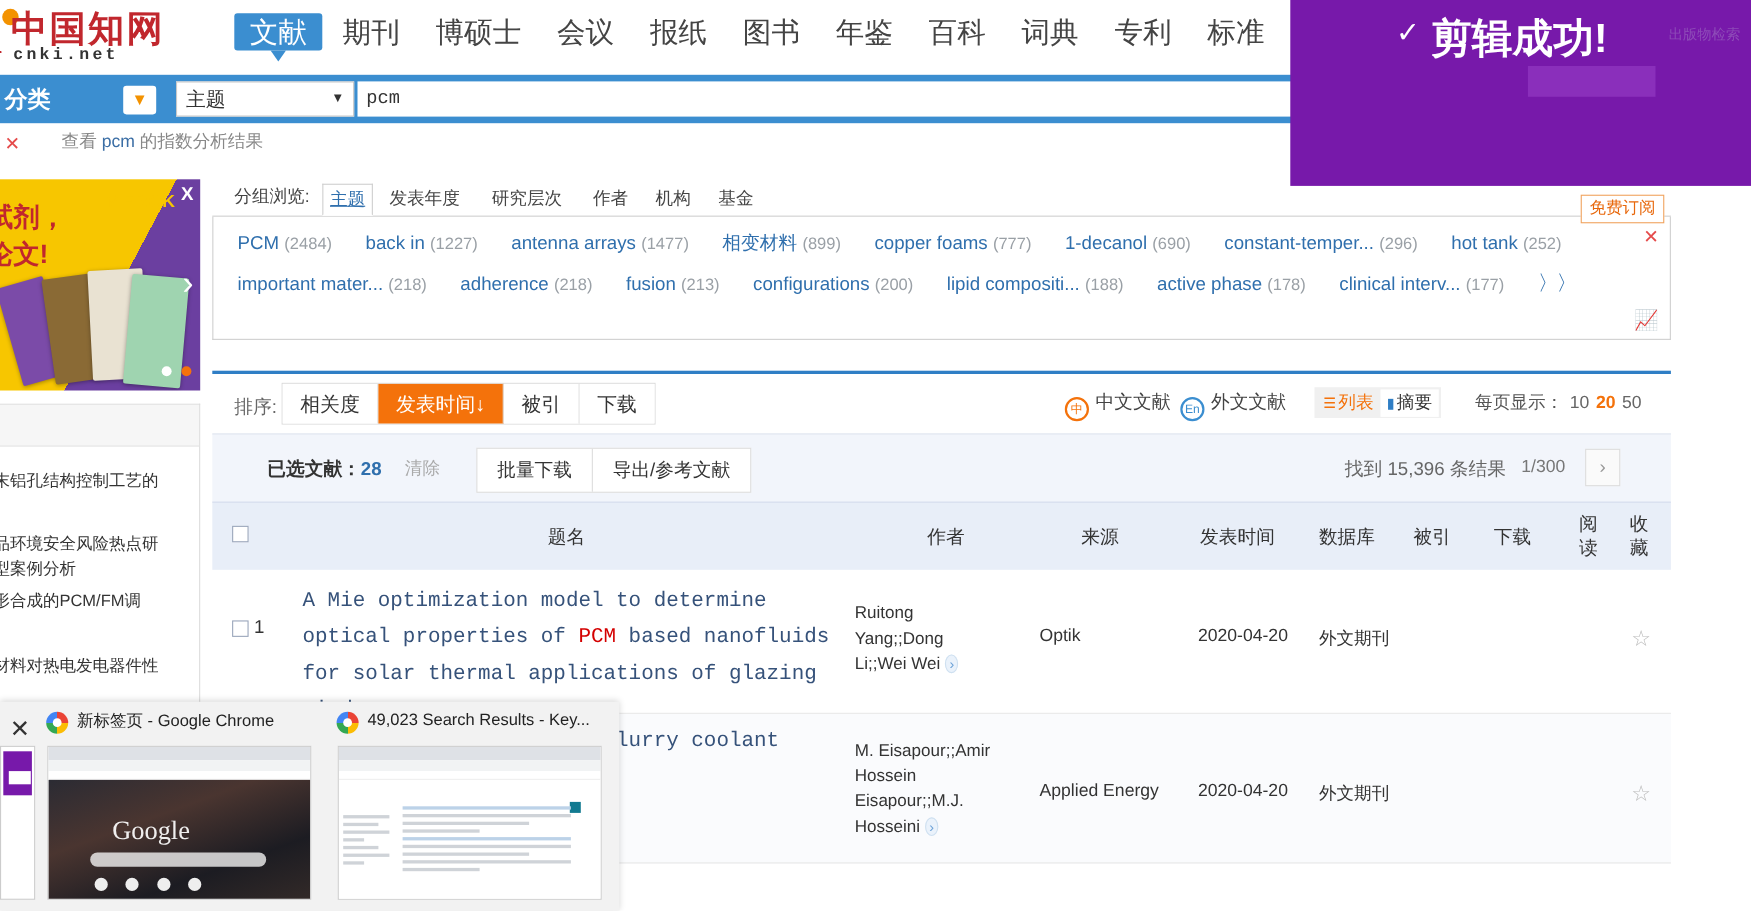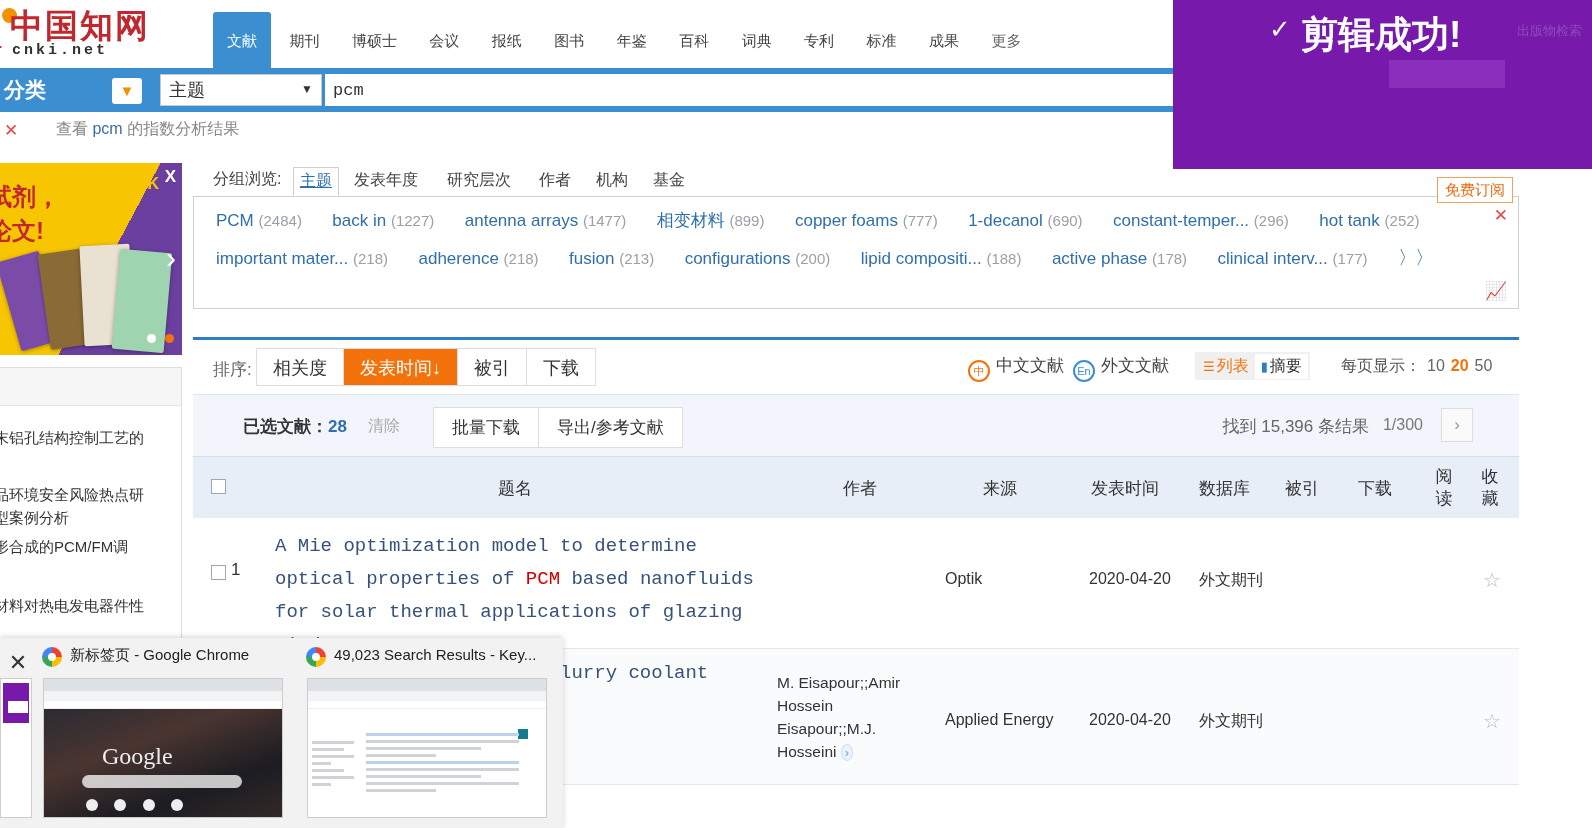--- a/index.html
+++ b/index.html
@@ -28,21 +28,21 @@
   }
   .logo-k {
     position:absolute; left:-14px; top:4px;
     font-family:"Liberation Serif", serif;
     font-size:46px; font-weight:bold; color:#c1272d;
   }
   .logo-dot { position:absolute; left:22px; top:6px; width:15px; height:15px; border-radius:50%; background:#f39200;}
 
   .navtabs { position:absolute; left:213px; top:12px; height:40px; }
   .navtab {
-    display:inline-block; font-size:15px; color:#444; padding:16px 14px;
+    display:inline-block; font-size:26px; color:#444; padding:4px 14px;
     cursor:pointer; vertical-align:top; line-height:26px;
   }
   .navtab.active { background:#3b8ed0; color:#fff; border-radius:3px; position:relative; }
   .navtab.active::after{
     content:""; position:absolute; left:50%; margin-left:-7px; bottom:-10px;
     border-left:7px solid transparent; border-right:7px solid transparent;
     border-top:10px solid #3b8ed0;
   }
   .navtab.more { color:#666; }
 
@@ -395,20 +395,21 @@
       <span class="th two" style="left:1286px;">
         <span style="display:block">收</span>
         <span style="display:block">藏</span>
       </span>
     </div>
 
     <div class="row" style="height:131px;">
       <span class="row-chk"><span class="chk"></span></span>
       <span class="row-no">1</span>
       <span class="row-title"><span>A Mie optimization model to determine optical properties of </span><span class="hl">PCM</span><span> based nanofluids for solar thermal applications of glazing window</span></span>
+      <span class="row-author"><span>Ruitong Yang;;Dong Li;;Wei Wei</span> <span class="arrow-more">›</span></span>
       <span class="row-src" style="top:52px;">Optik</span>
       <span class="row-date" style="top:52px;">2020-04-20</span>
       <span class="row-db" style="top:52px;">外文期刊</span>
       <span class="row-star" style="top:50px;">☆</span>
     </div>
 
     <div class="row alt" style="height:136px;">
       <span class="row-title" style="top:8px;"><span> of wavy tubes    ns using -slurry coolant</span></span>
       <span class="row-author" style="top:22px;"><span>M. Eisapour;;Amir Hossein Eisapour;;M.J. Hosseini</span> <span class="arrow-more">›</span></span>
       <span class="row-src" style="top:62px;">Applied Energy</span>

